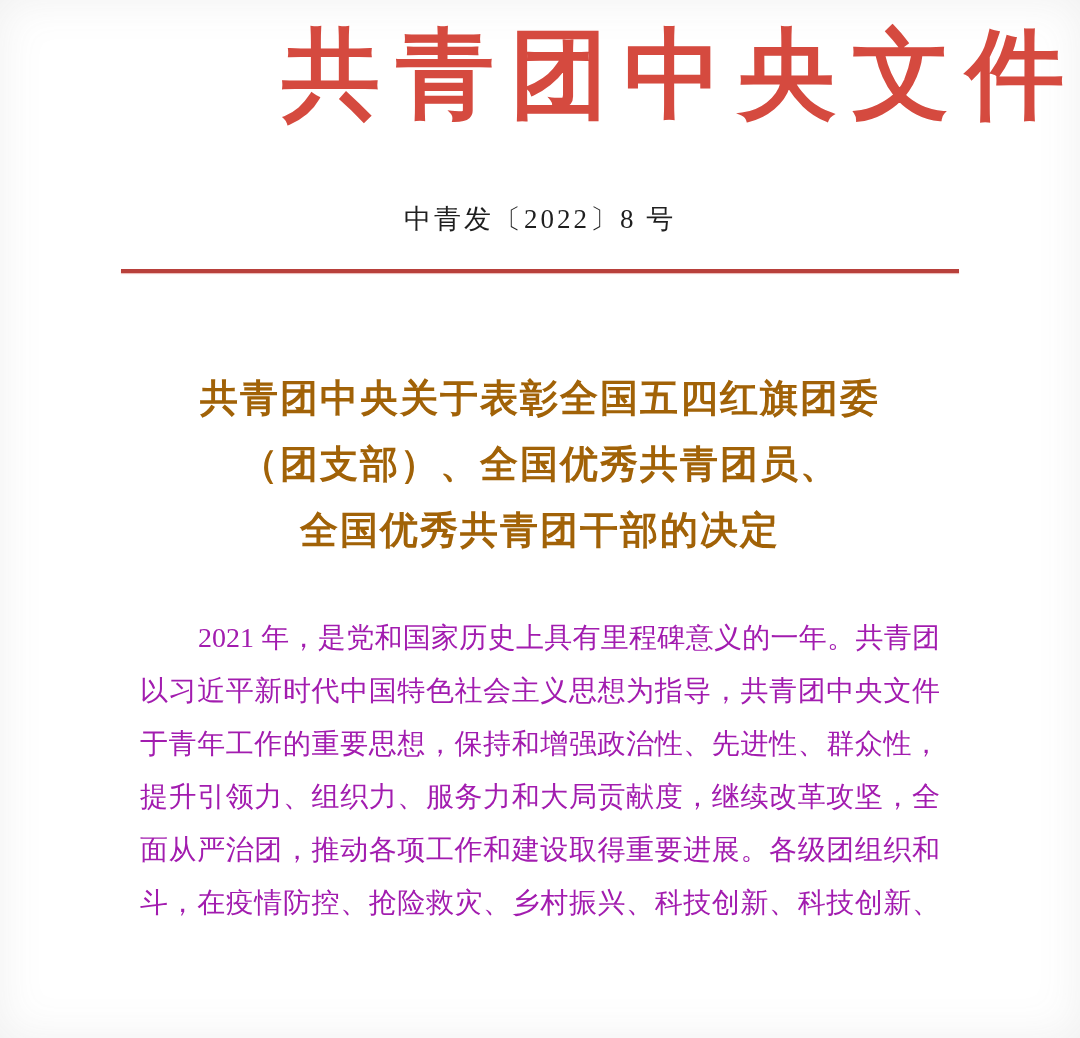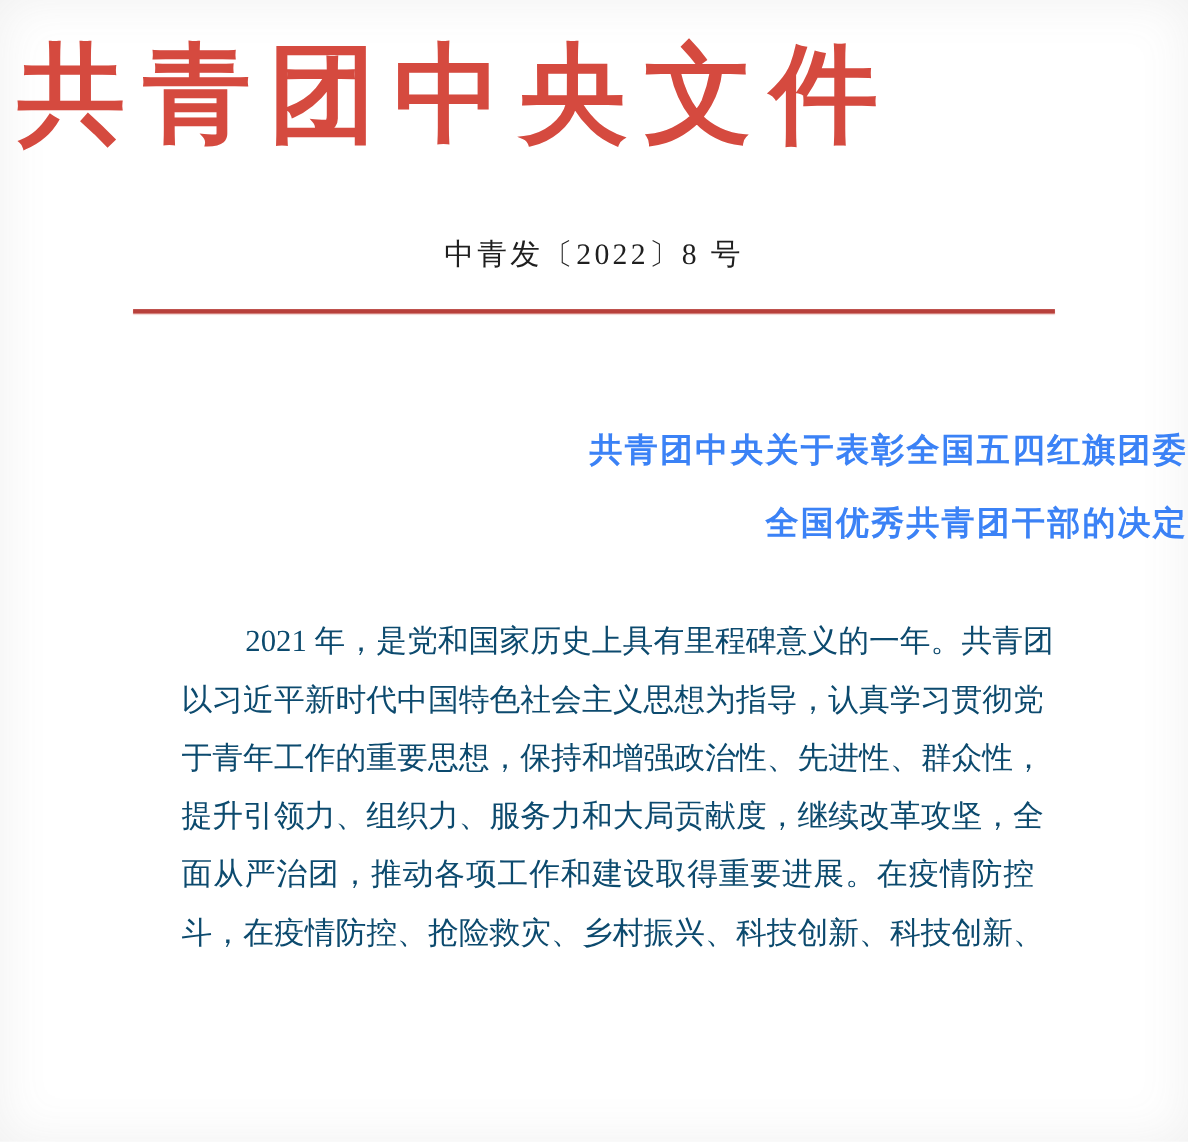--- a/index.html
+++ b/index.html
@@ -11,23 +11,23 @@
     position: relative;
     width: 1080px;
     height: 1038px;
     background: #ffffff;
     overflow: hidden;
     box-shadow: inset 0 0 45px rgba(110,110,110,0.10);
     font-family: "Liberation Serif", serif;
   }
   .letterhead {
     margin: 0;
-    padding-top: 30px;
+    padding-top: 18px;
     padding-left: 16px; 
-    text-align: left;
+    text-align: right;
     font-size: 98px;
     line-height: 1.18;
     font-weight: bold;
     color: #d54a3f;
     letter-spacing: 16px;
     white-space: nowrap;
   }
   .doc-number {
     margin-top: 70px;
     text-align: center;
@@ -41,62 +41,62 @@
     display: block;
     width: 838px;
     height: 4px;
     margin: 34px auto 0 auto;
     border: none;
     background: #b8403b;
     box-shadow: 0 1px 1px rgba(216,120,115,0.55);
   }
   .doc-title {
     margin-top: 92px;
-    text-align: right;
+    text-align: center;
     font-weight: bold;
-    font-size: 30px;
+    font-size: 38px;
     line-height: 66px;
     letter-spacing: 2px;
-    color: #3b82f6;
+    color: #a16207;
   }
   .body-block {
     width: 800px;
     margin: 48px auto 0 auto;
   }
   .body-line {
     font-size: 28px;
     line-height: 53px;
-    color: #0c4a6e;
+    color: #a21caf;
     text-align: justify;
     text-align-last: justify;
     white-space: nowrap;
-    margin-left: 25px;
   }
   .body-line.indent {
     padding-left: 58px;
   }
 </style>
 </head>
 <body>
 
 <div class="page">
 
   <h1 class="letterhead">共青团中央文件</h1>
 
   <div class="doc-number">中青发〔2022〕8 号</div>
 
   <hr class="red-line">
 
   <div class="doc-title">
     <div>共青团中央关于表彰全国五四红旗团委</div>
+    <div>（团支部）、全国优秀共青团员、</div>
     <div>全国优秀共青团干部的决定</div>
   </div>
 
   <div class="body-block">
     <div class="body-line indent">2021 年，是党和国家历史上具有里程碑意义的一年。共青团</div>
-    <div class="body-line">以习近平新时代中国特色社会主义思想为指导，认真学习贯彻党</div>
+    <div class="body-line">以习近平新时代中国特色社会主义思想为指导，共青团中央文件</div>
     <div class="body-line">于青年工作的重要思想，保持和增强政治性、先进性、群众性，</div>
     <div class="body-line">提升引领力、组织力、服务力和大局贡献度，继续改革攻坚，全</div>
-    <div class="body-line">面从严治团，推动各项工作和建设取得重要进展。在疫情防控</div>
+    <div class="body-line">面从严治团，推动各项工作和建设取得重要进展。各级团组织和</div>
     <div class="body-line">斗，在疫情防控、抢险救灾、乡村振兴、科技创新、科技创新、</div>
   </div>
 
 </div>
 
 </body></html>

